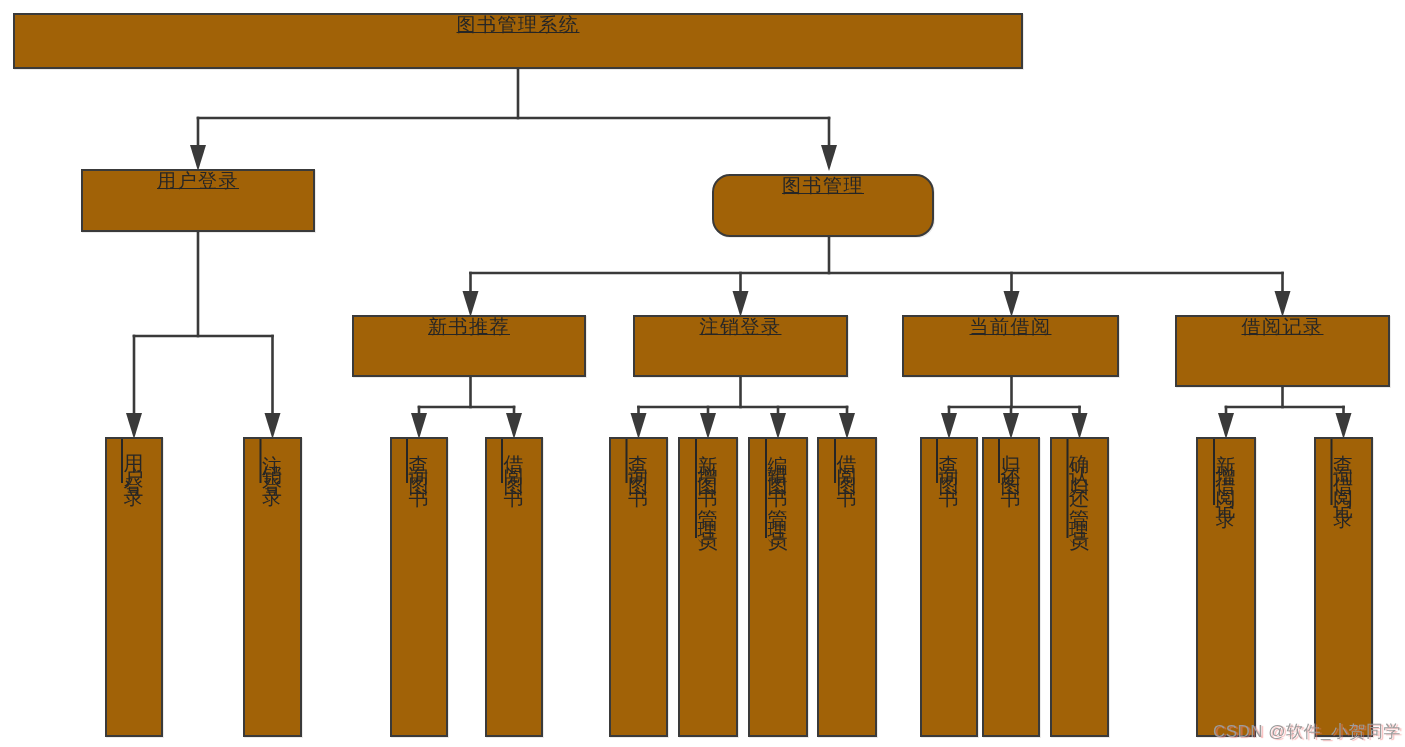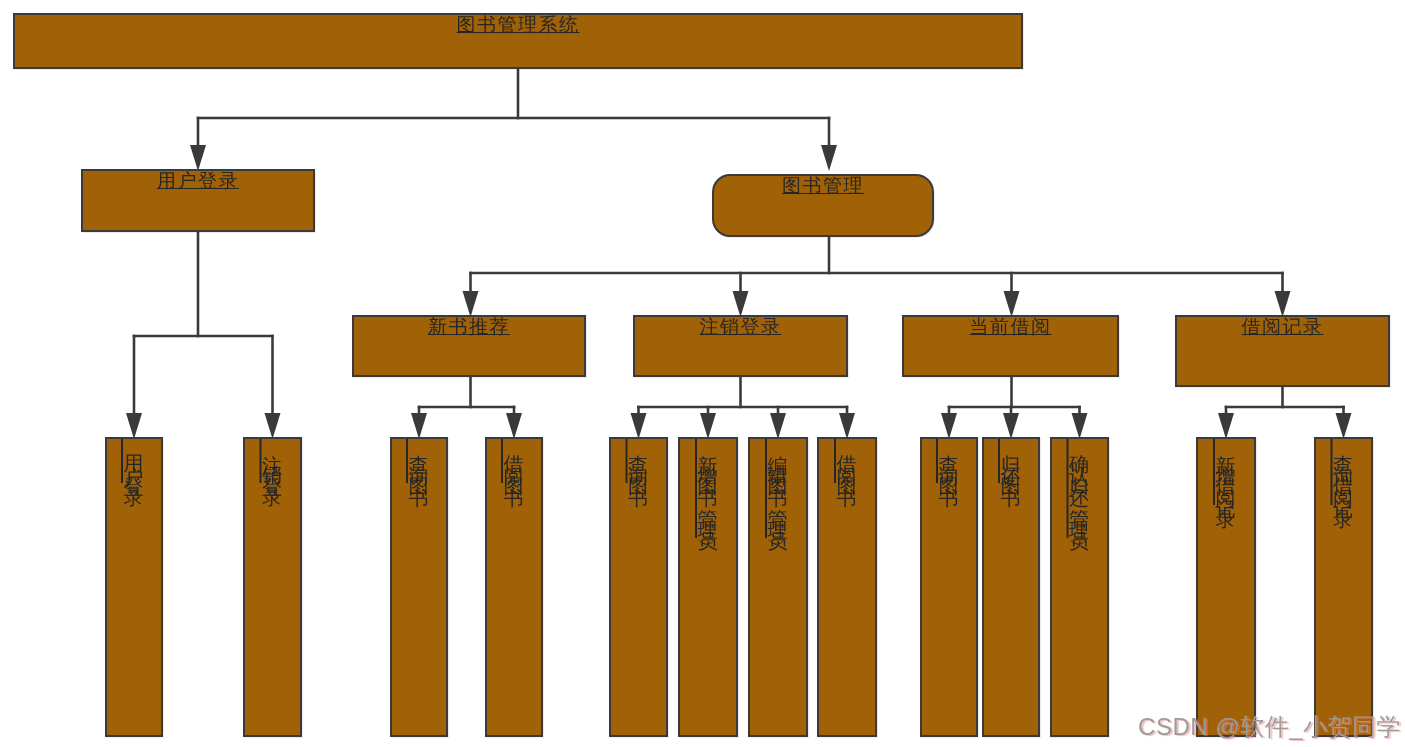--- a/index.html
+++ b/index.html
@@ -41,21 +41,21 @@
     text-orientation: mixed;
     letter-spacing: 11px;
     line-height: 1;
     font-size: 20px;
   }
   #watermark {
     position: absolute;
     right: 4px;
     bottom: 4px;
     z-index: 6;
-    font-size: 24px;
+    font-size: 17px;
     color: #9c9c9c;
     letter-spacing: 0.5px;
     text-shadow: 2px 1px 1px rgba(243,130,130,0.55);
     white-space: nowrap;
   }
 </style>
 </head>
 <body>
 
 <div id="canvas">

